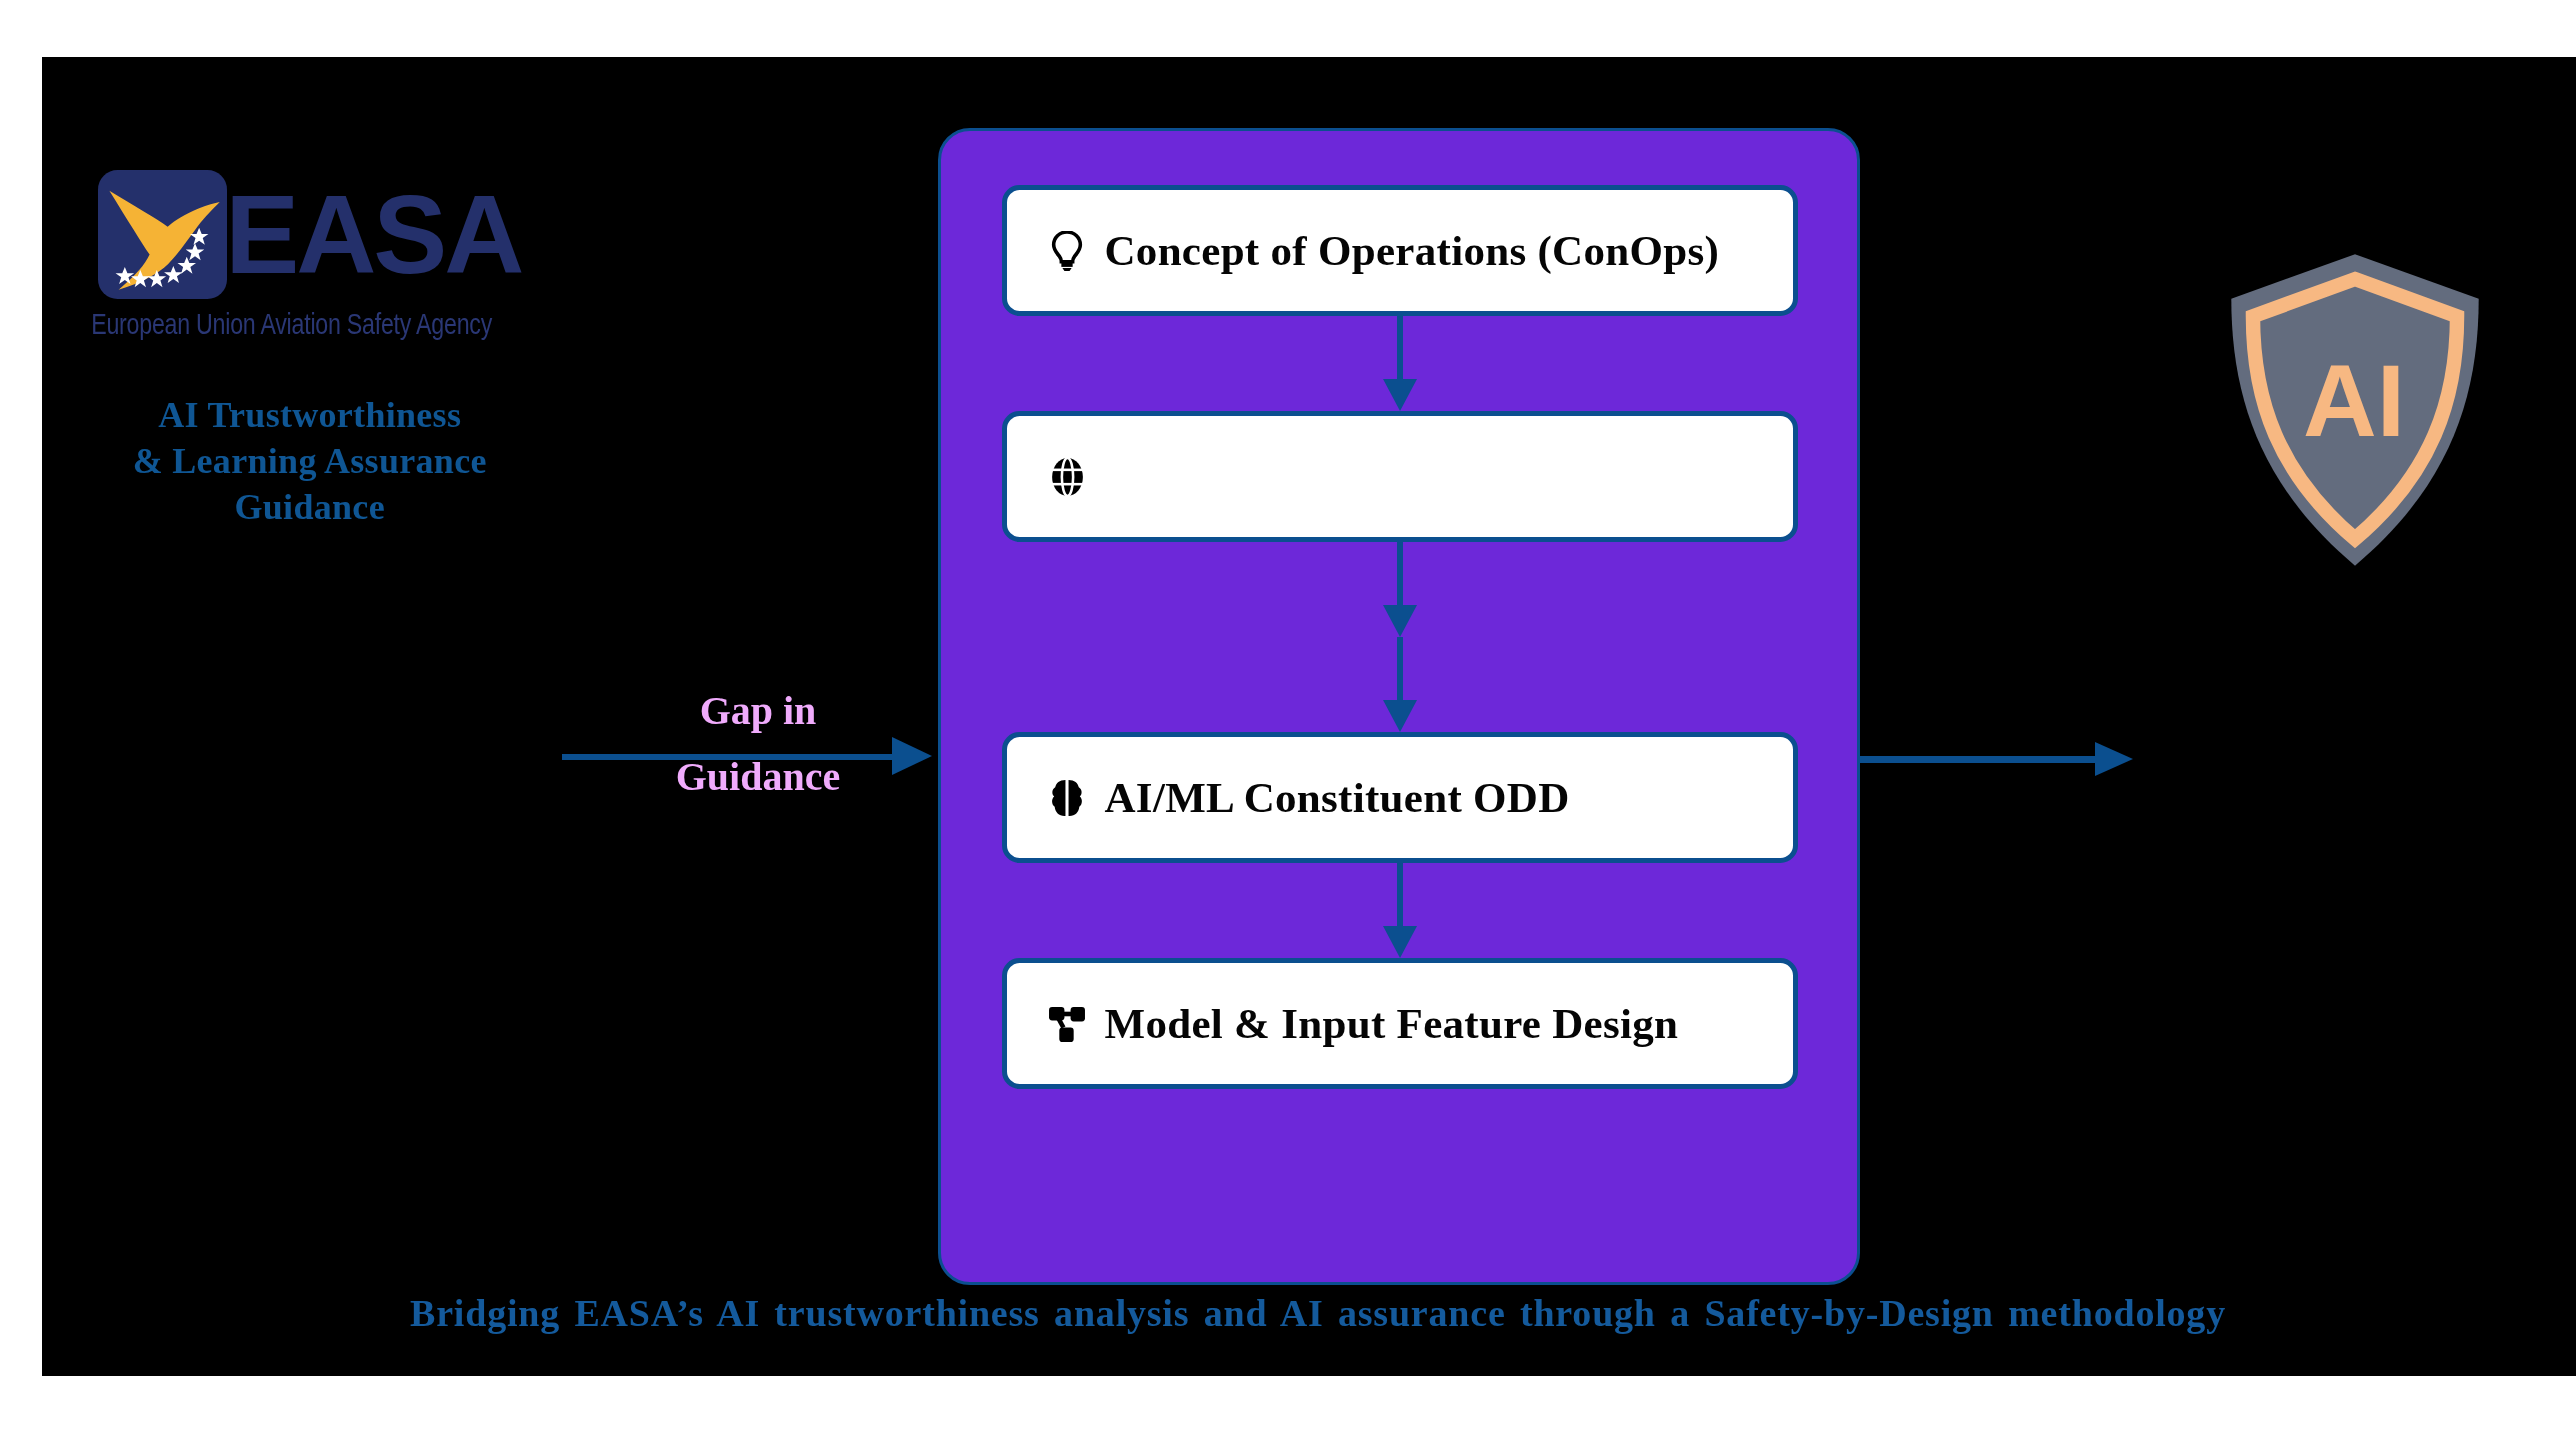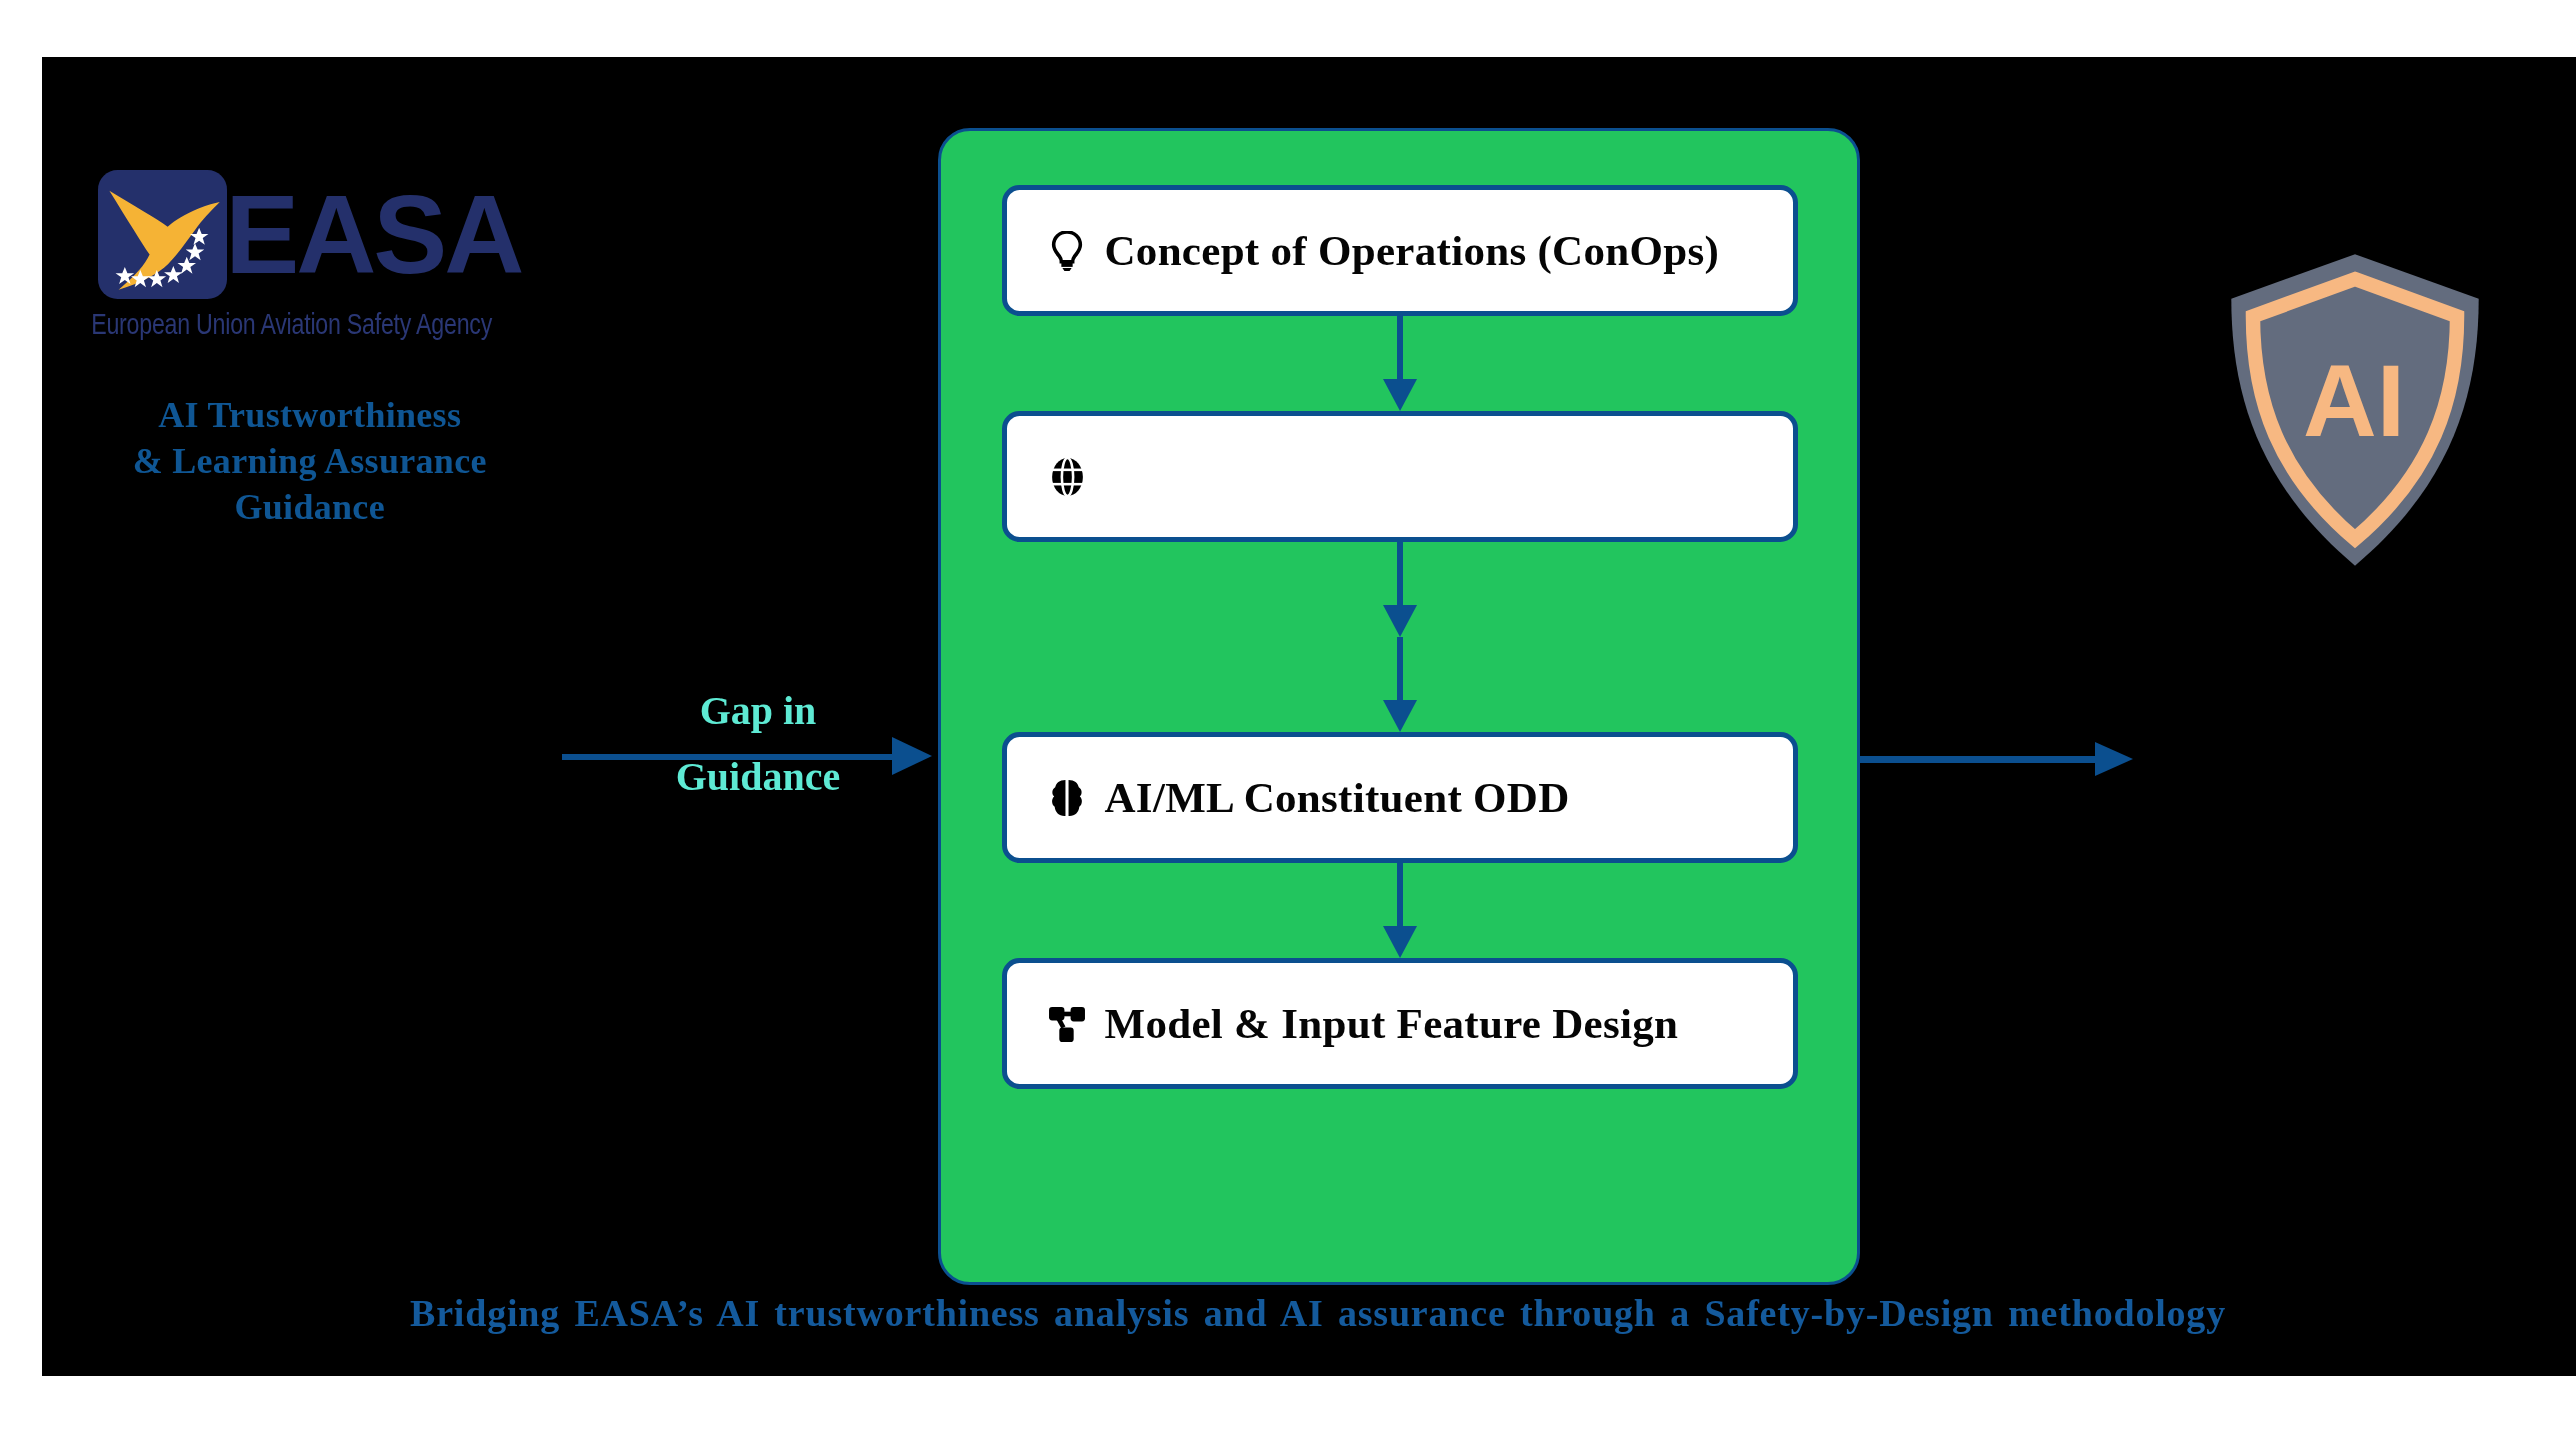--- a/index.html
+++ b/index.html
@@ -93,21 +93,21 @@
   }
   #brand-title .ln { display: block; }
 
   
   #flow-card {
     position: absolute;
     left: 896px;
     top: 71px;
     width: 922px;
     height: 1157px;
-    background: #22c55e;
+    background: #6d28d9;
     border: 3.6px solid #0b4f8f;
     border-radius: 32px;
     box-sizing: border-box;
   }
 
   #flow-inner {
     position: absolute;
     left: 61px;
     top: 54px;
     width: 796px;
@@ -196,21 +196,21 @@
     border-top: 19.6px solid transparent;
     border-bottom: 19.6px solid transparent;
     border-left: 40px solid #0b4f8f;
   }
   #gap-label {
     position: absolute;
     left: 62px;
     top: -5.2px;
     width: 268px;
     text-align: center;
-    color: #5eead4;
+    color: #f0abfc;
     font-family: "Liberation Serif", serif;
     font-weight: 700;
     font-size: 40px;
     line-height: 1.28;
     pointer-events: none;
   }
   #gap-label .ln { display: block; }
   #gap-label .ln.second { margin-top: 15px; }
 
   

